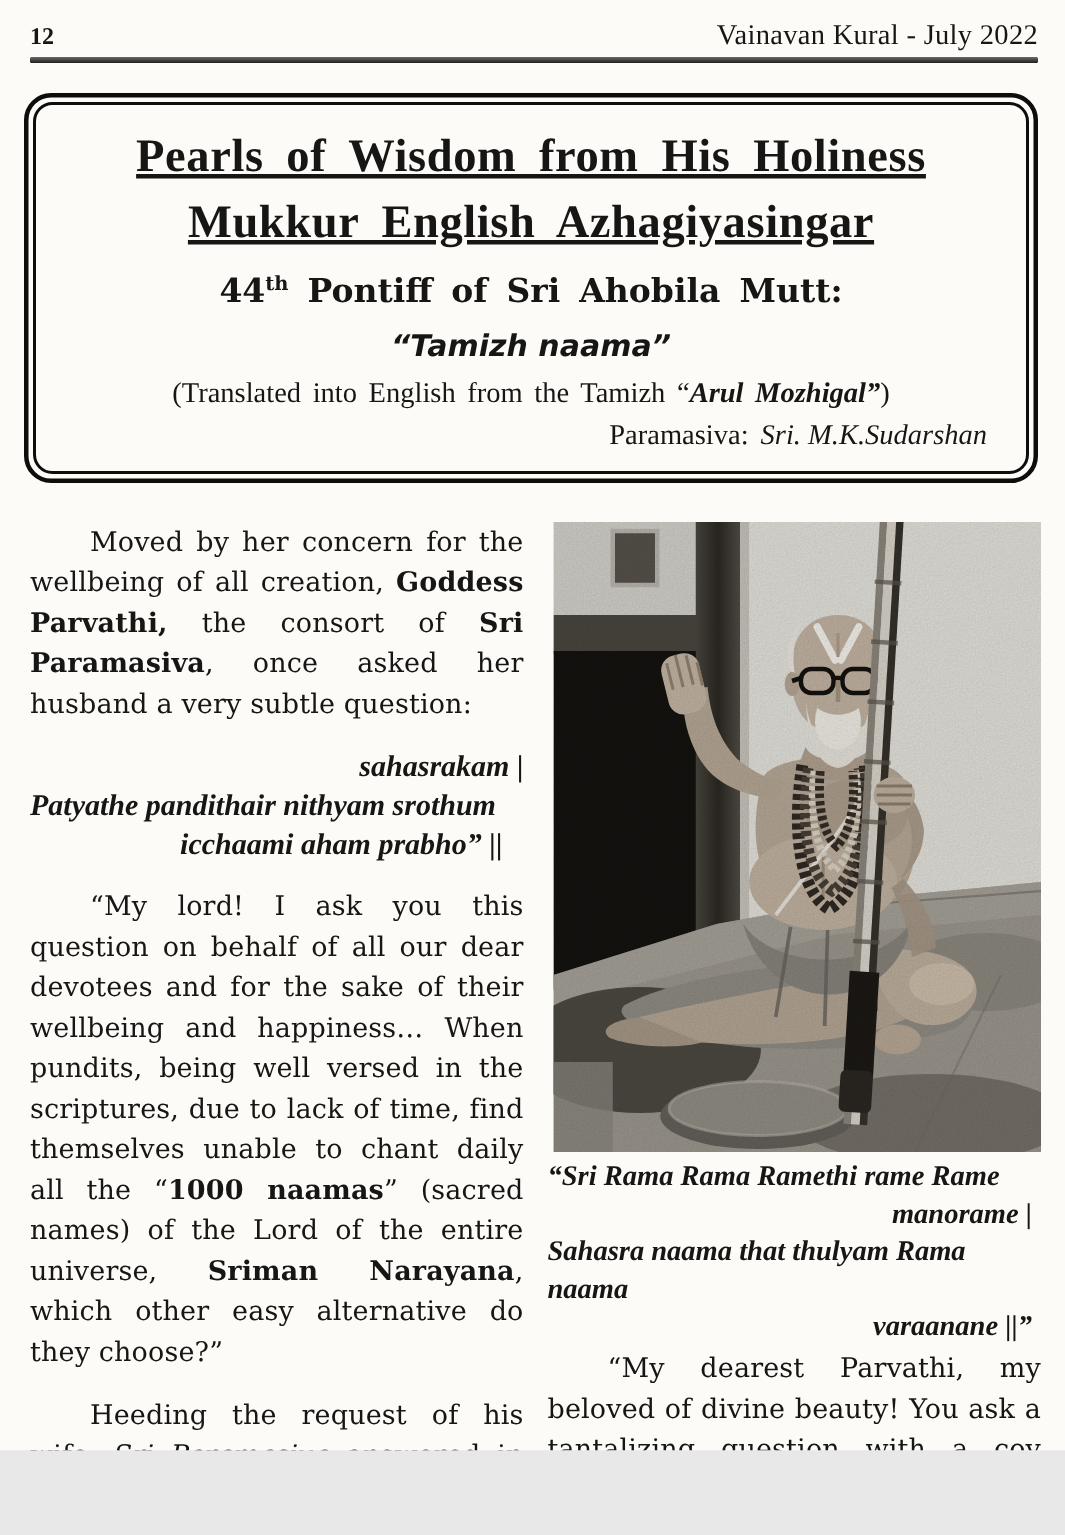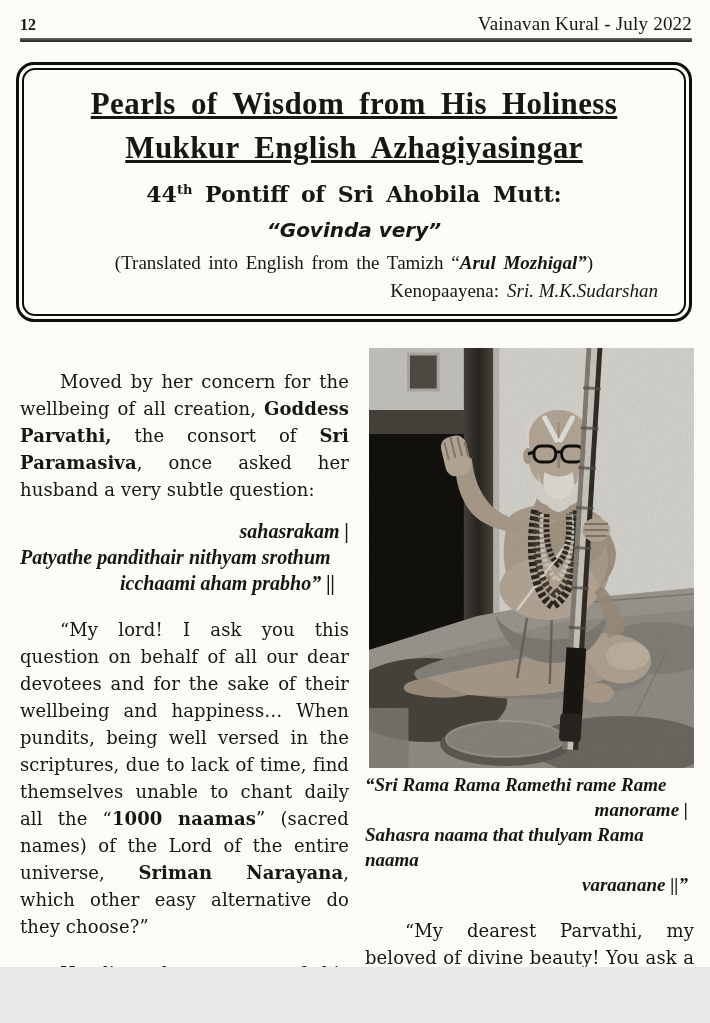--- a/index.html
+++ b/index.html
@@ -28,21 +28,21 @@
   .subtitle sup{font-size:13px;}
   .gquote{margin-top:6px;font-family:"DejaVu Sans",sans-serif;font-weight:700;font-style:italic;font-size:20px;line-height:28px;}
   .transnote{margin-top:6px;font-family:"Liberation Serif",serif;font-size:19px;line-height:26px;word-spacing:3px;}
   .transnote .bi{font-weight:700;font-style:italic;}
   .translator-line{margin-top:2px;text-align:right;padding-right:8px;font-family:"Liberation Serif",serif;font-size:19px;line-height:26px;}
   .translator-line .tr{font-style:italic;margin-left:8px;}
   
   .cols{display:flex;gap:16px;margin-top:26px;}
   .col{flex:0 0 329px;max-width:329px;}
   .body{margin:0 0 15px;font-size:18px;line-height:27px;text-align:justify;letter-spacing:.1px;}
-  .body.indent{text-indent:40px;margin-top:20px;}
+  .body.indent{text-indent:40px;}
   .body b{font-weight:700;}
   .body i{font-style:italic;}
   .verse{margin:2px 0 15px;font-family:"Liberation Serif",serif;font-weight:700;font-style:italic;font-size:20px;line-height:26px;}
   .verse .vl{text-align:left;}
   .verse .vl.right{text-align:right;}
   .verse .vl.pad{padding-right:14px;}
   .verse.caption{font-size:19px;line-height:25px;margin:4px 0 2px;}
   .verse.caption .vl.right{padding-right:6px;}
   
   .photo{margin:0 0 2px 4px;width:325px;height:420px;}
@@ -59,23 +59,23 @@
   </div>
   <div class="hrule"></div>
 
   <section class="tbox">
     <div class="tbox-in">
       <h1 class="title">
         <span class="tl">Pearls of Wisdom from His Holiness</span>
         <span class="tl">Mukkur English Azhagiyasingar</span>
       </h1>
       <div class="subtitle"><span>44</span><sup>th</sup><span> Pontiff of Sri Ahobila Mutt:</span></div>
-      <div class="gquote">“Govinda very”</div>
+      <div class="gquote">“Tamizh naama”</div>
       <div class="transnote"><span>(Translated into English from the Tamizh “</span><span class="bi">Arul Mozhigal”</span><span>)</span></div>
-      <div class="translator-line"><span>Kenopaayena:</span><span class="tr">Sri. M.K.Sudarshan</span></div>
+      <div class="translator-line"><span>Paramasiva:</span><span class="tr">Sri. M.K.Sudarshan</span></div>
     </div>
   </section>
 
   <div class="cols">
 
     <div class="col">
       <p class="body indent"><span>Moved by her concern for the wellbeing of all creation, </span><b>Goddess Parvathi,</b><span> the consort of </span><b>Sri Paramasiva</b><span>, once asked her husband a very subtle question:</span></p>
 
       <div class="verse">
         <div class="vl right">sahasrakam |</div>

